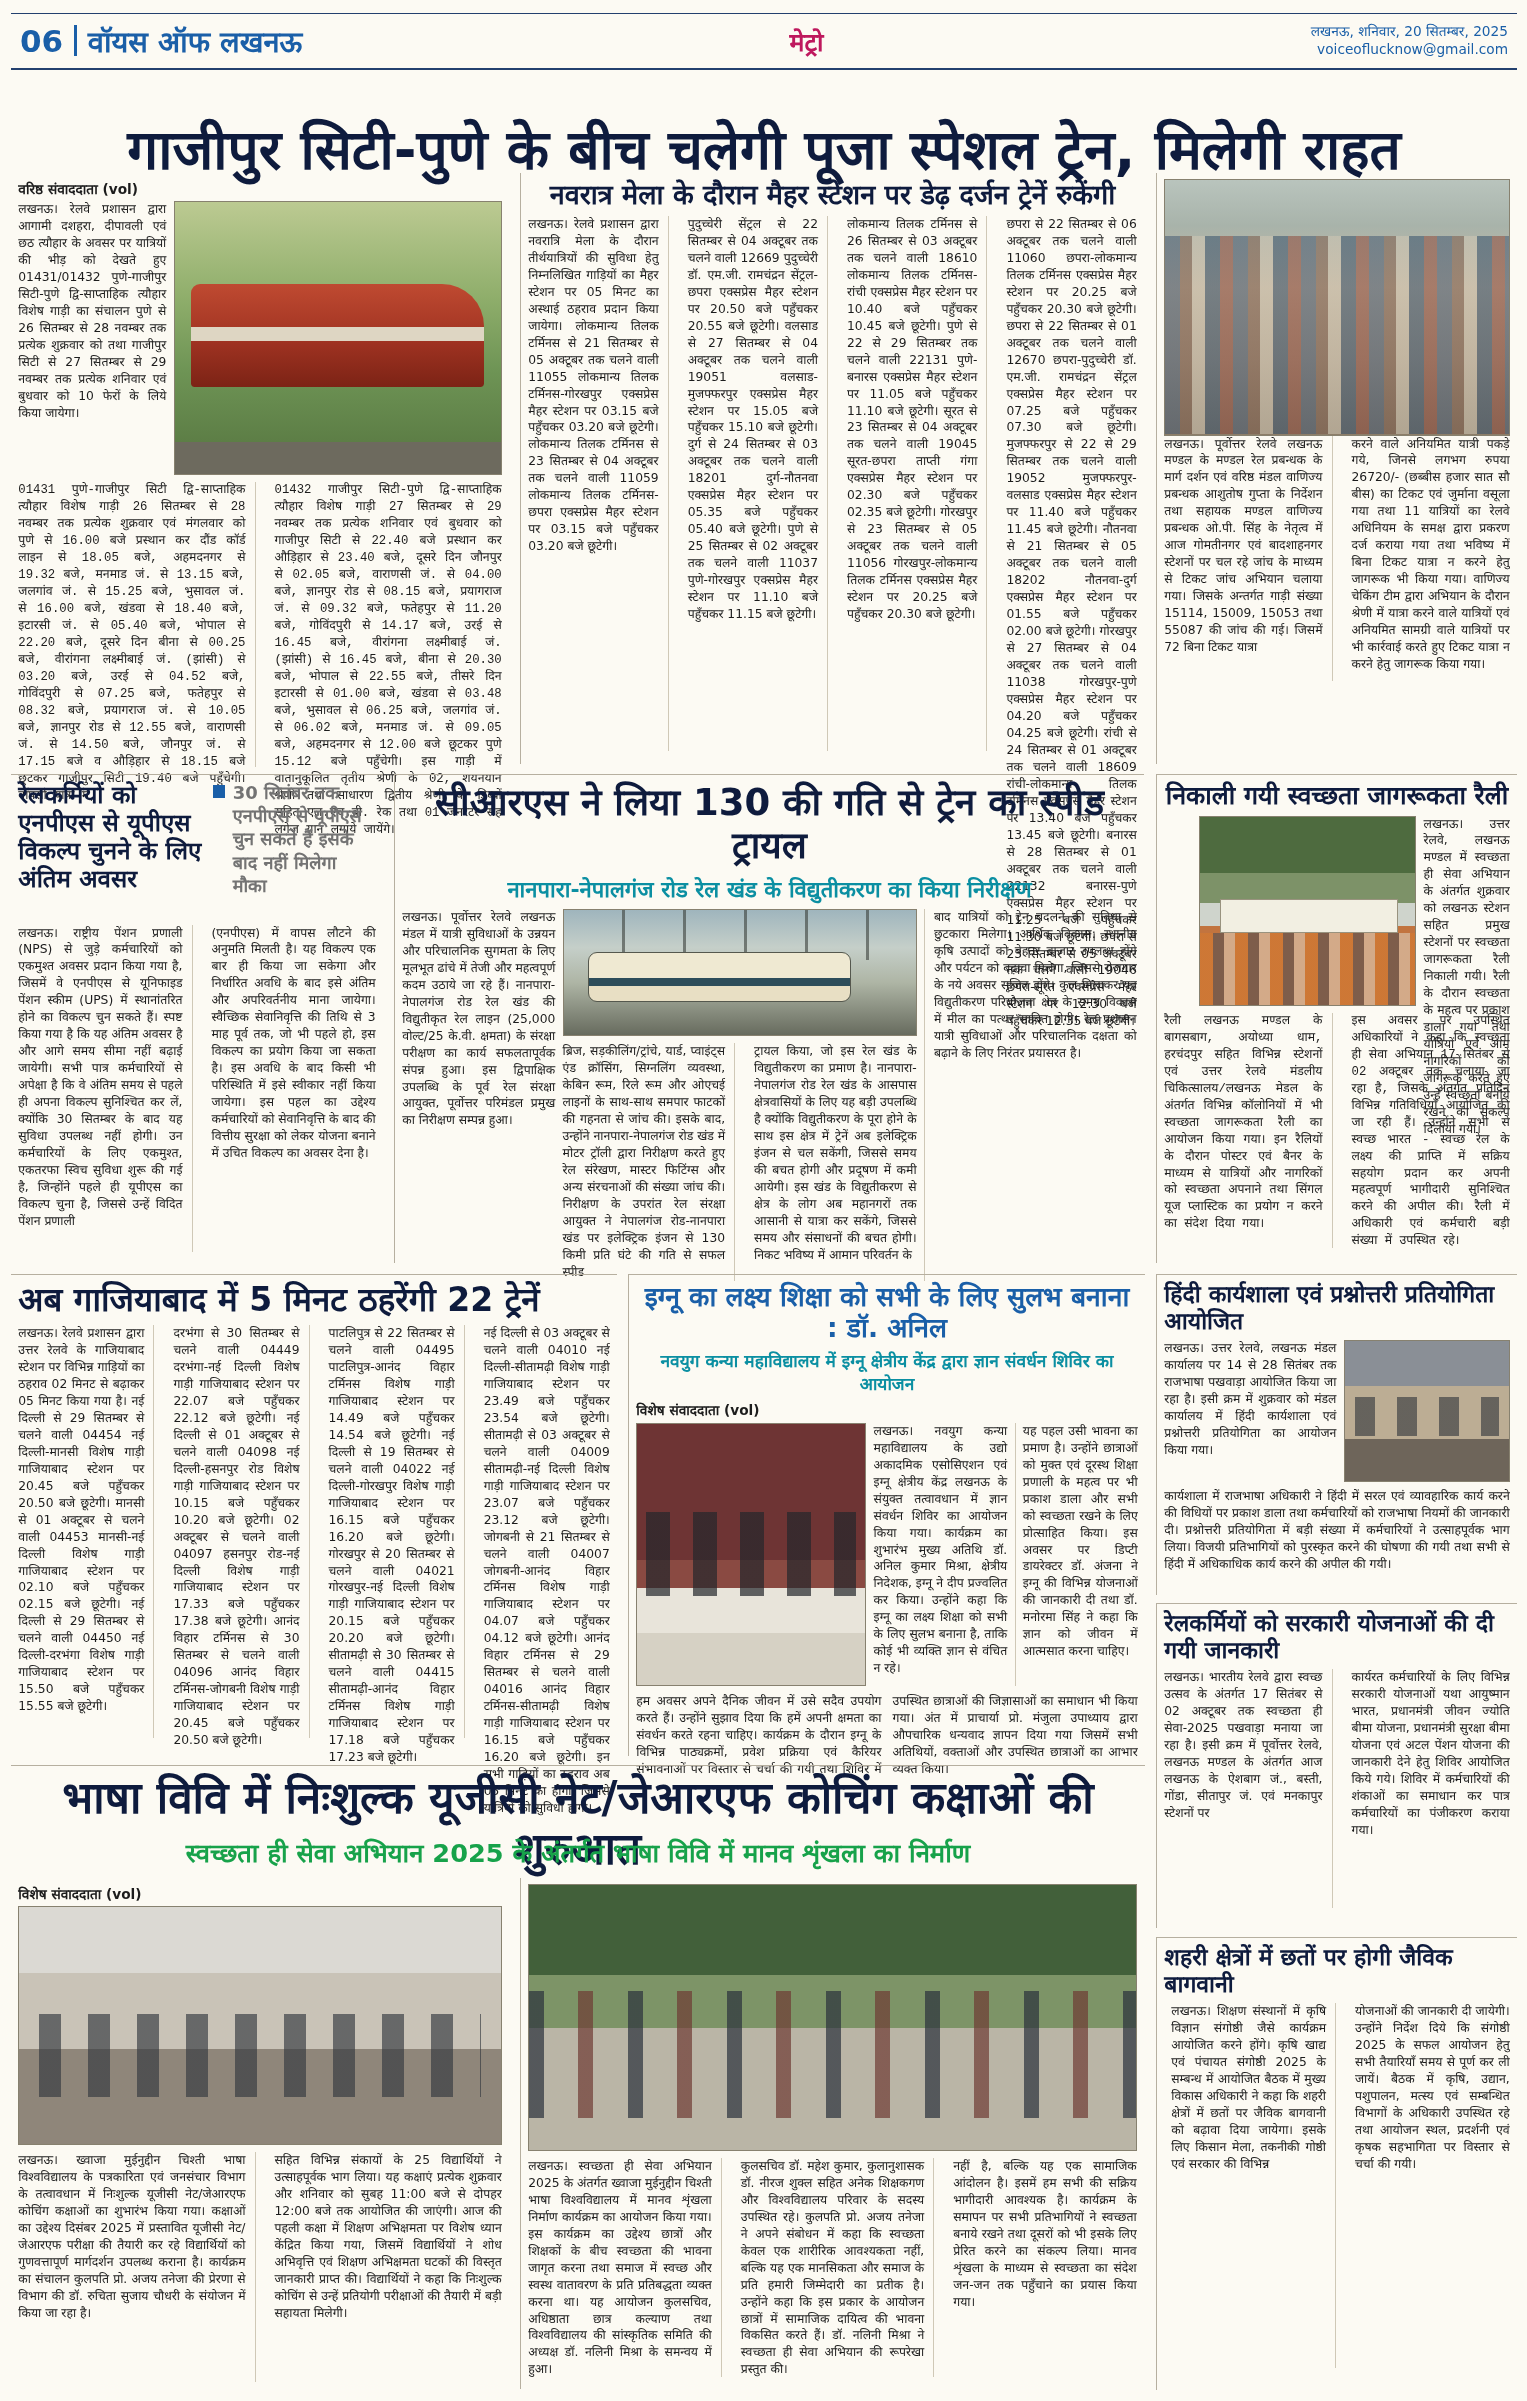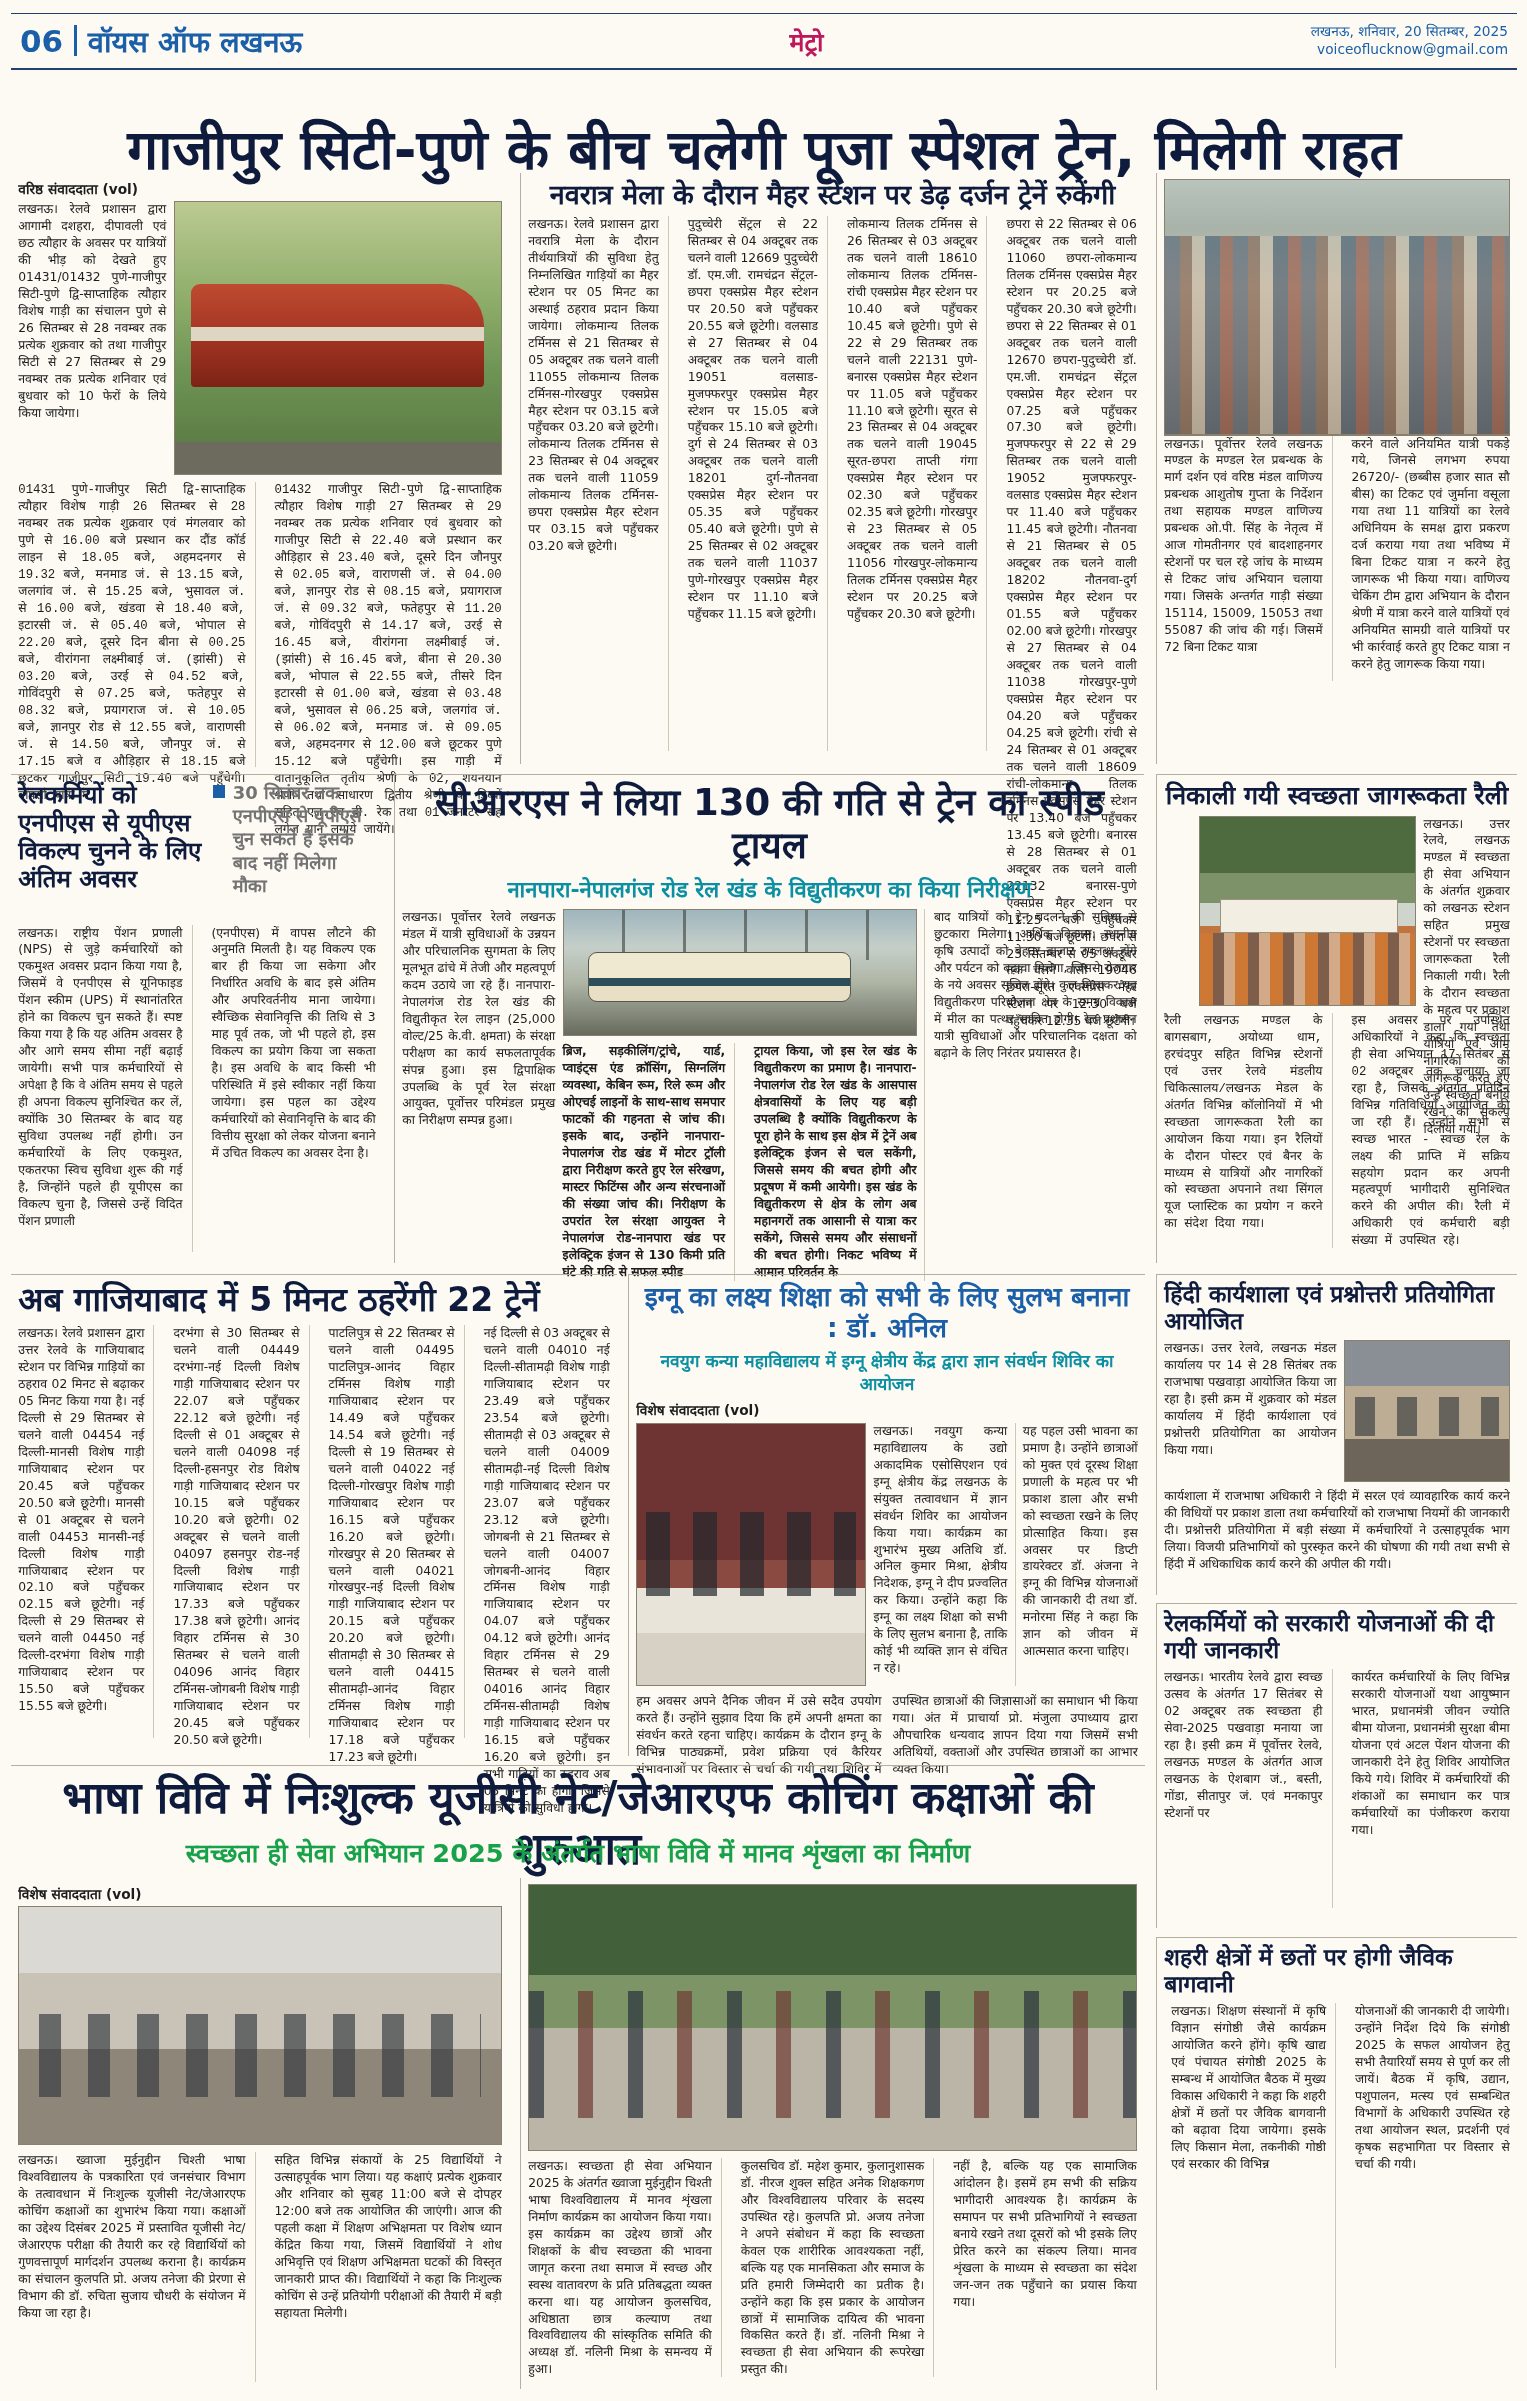--- a/index.html
+++ b/index.html
@@ -143,21 +143,21 @@
 
   <section class="sec bl btp" style="left:394px;top:774px;width:750px;height:489px;">
     <h2 class="h2 center" style="font-size:37px;">सीआरएस ने लिया 130 की गति से ट्रेन का स्पीड ट्रायल</h2>
     <p class="sub" style="font-size:22px;color:#0b8fa2;">नानपारा-नेपालगंज रोड रेल खंड के  विद्युतीकरण का किया निरीक्षण</p>
     <div class="row" style="height:372px;">
       <div class="bt" style="width:153px;flex:none;">लखनऊ। पूर्वोत्तर रेलवे लखनऊ मंडल में यात्री सुविधाओं के उन्नयन और परिचालनिक सुगमता के लिए मूलभूत ढांचे में तेजी और महत्वपूर्ण कदम उठाये जा रहे हैं। नानपारा-नेपालगंज रोड रेल खंड की विद्युतीकृत रेल लाइन (25,000 वोल्ट/25 के.वी. क्षमता) के संरक्षा परीक्षण का कार्य सफलतापूर्वक संपन्न हुआ। इस द्विपाक्षिक उपलब्धि के पूर्व रेल संरक्षा आयुक्त, पूर्वोत्तर परिमंडल प्रमुख का निरीक्षण सम्पन्न हुआ।</div>
       <div style="width:354px;flex:none;display:flex;flex-direction:column;gap:7.3px;">
         <div class="photo ph-crstrain" style="width:100%;height:217px;">
           <div class="car"></div>
         </div>
-        <div class="cols" style="flex:1;font-weight:bold;">
+        <div class="cols" style="flex:1;">
           <div class="bt">ब्रिज, सड़कीलिंग/ट्रांचे, यार्ड, प्वाइंट्स एंड क्रॉसिंग, सिग्नलिंग व्यवस्था, केबिन रूम, रिले रूम और ओएचई लाइनों के साथ-साथ समपार फाटकों की गहनता से जांच की। इसके बाद, उन्होंने नानपारा-नेपालगंज रोड खंड में मोटर ट्रॉली द्वारा निरीक्षण करते हुए रेल संरेखण, मास्टर फिटिंग्स और अन्य संरचनाओं की संख्या जांच की। निरीक्षण के उपरांत रेल संरक्षा आयुक्त ने नेपालगंज रोड-नानपारा खंड पर इलेक्ट्रिक इंजन से 130 किमी प्रति घंटे की गति से सफल स्पीड</div>
           <div class="bt">ट्रायल किया, जो इस रेल खंड के विद्युतीकरण का प्रमाण है। नानपारा-नेपालगंज रोड रेल खंड के आसपास क्षेत्रवासियों के लिए यह बड़ी उपलब्धि है क्योंकि विद्युतीकरण के पूरा होने के साथ इस क्षेत्र में ट्रेनें अब इलेक्ट्रिक इंजन से चल सकेंगी, जिससे समय की बचत होगी और प्रदूषण में कमी आयेगी। इस खंड के विद्युतीकरण से क्षेत्र के लोग अब महानगरों तक आसानी से यात्रा कर सकेंगे, जिससे समय और संसाधनों की बचत होगी। निकट भविष्य में आमान परिवर्तन के</div>
         </div>
       </div>
       <div class="bt" style="flex:1;border-left:0.9px solid #cfc8b6;padding-left:9px;">बाद यात्रियों को ट्रेन बदलने की सुविधा से छुटकारा मिलेगा। आर्थिक विकास: स्थानीय कृषि उत्पादों को बेहतर बाजार उपलब्ध होंगे और पर्यटन को बढ़ावा मिलेगा, जिससे रोजगार के नये अवसर सृजित होंगे। कुल मिलाकर यह विद्युतीकरण परियोजना क्षेत्र के समग्र विकास में मील का पत्थर साबित होगी। रेल प्रशासन यात्री सुविधाओं और परिचालनिक दक्षता को बढ़ाने के लिए निरंतर प्रयासरत है।</div>
     </div>
   </section>
 
   <section class="sec bl btp" style="left:1156px;top:774px;width:361px;height:489px;">
     <h2 class="h2 center" style="font-size:25px;">निकाली गयी स्वच्छता जागरूकता रैली</h2>

